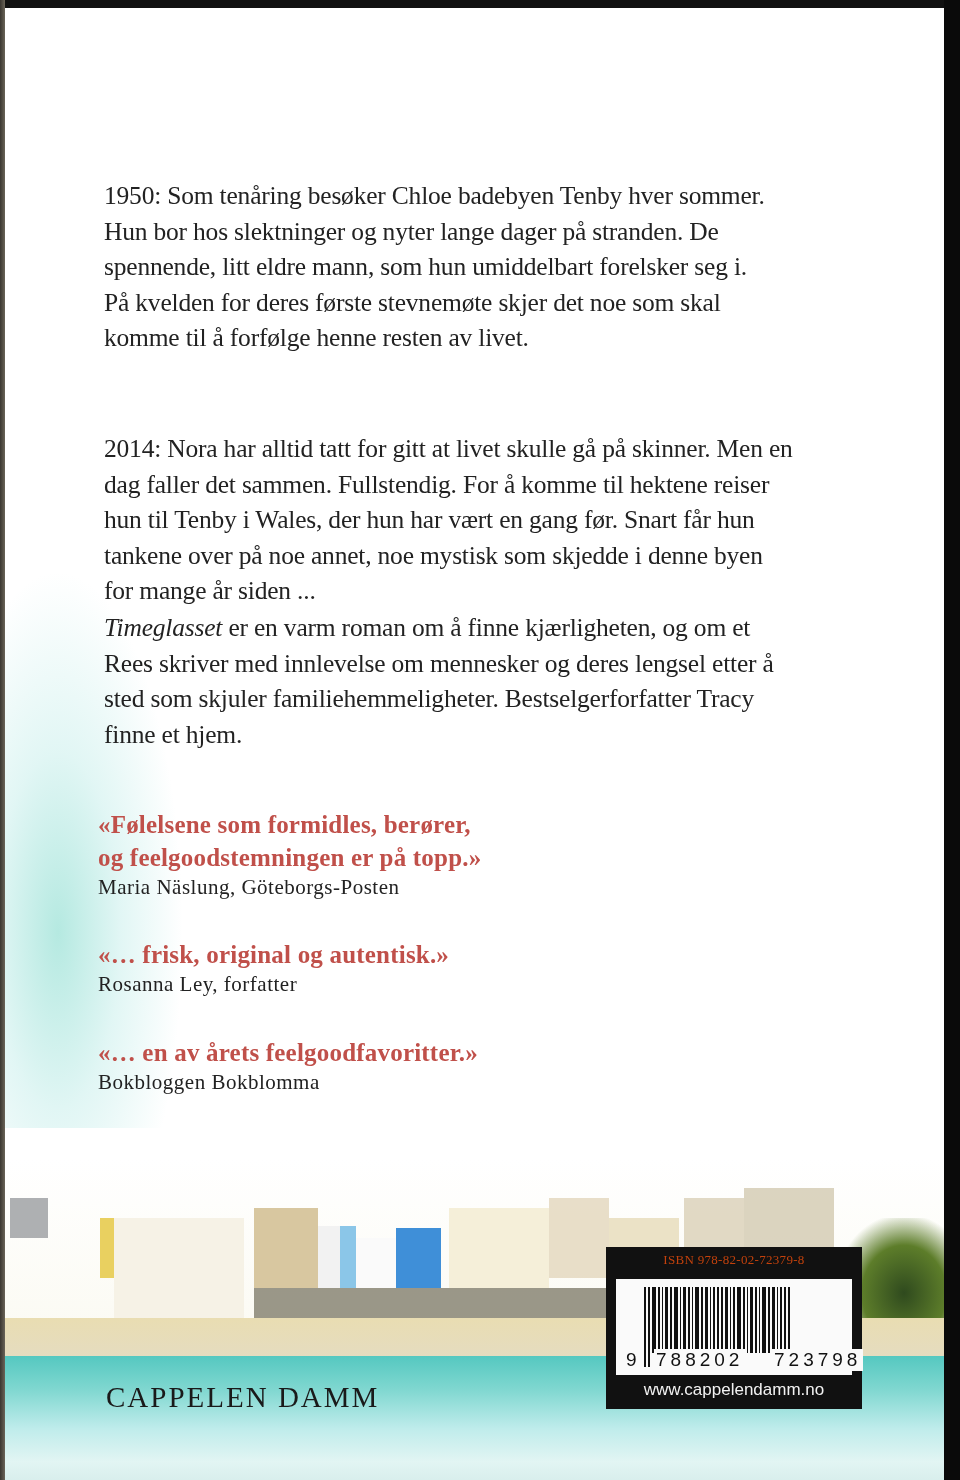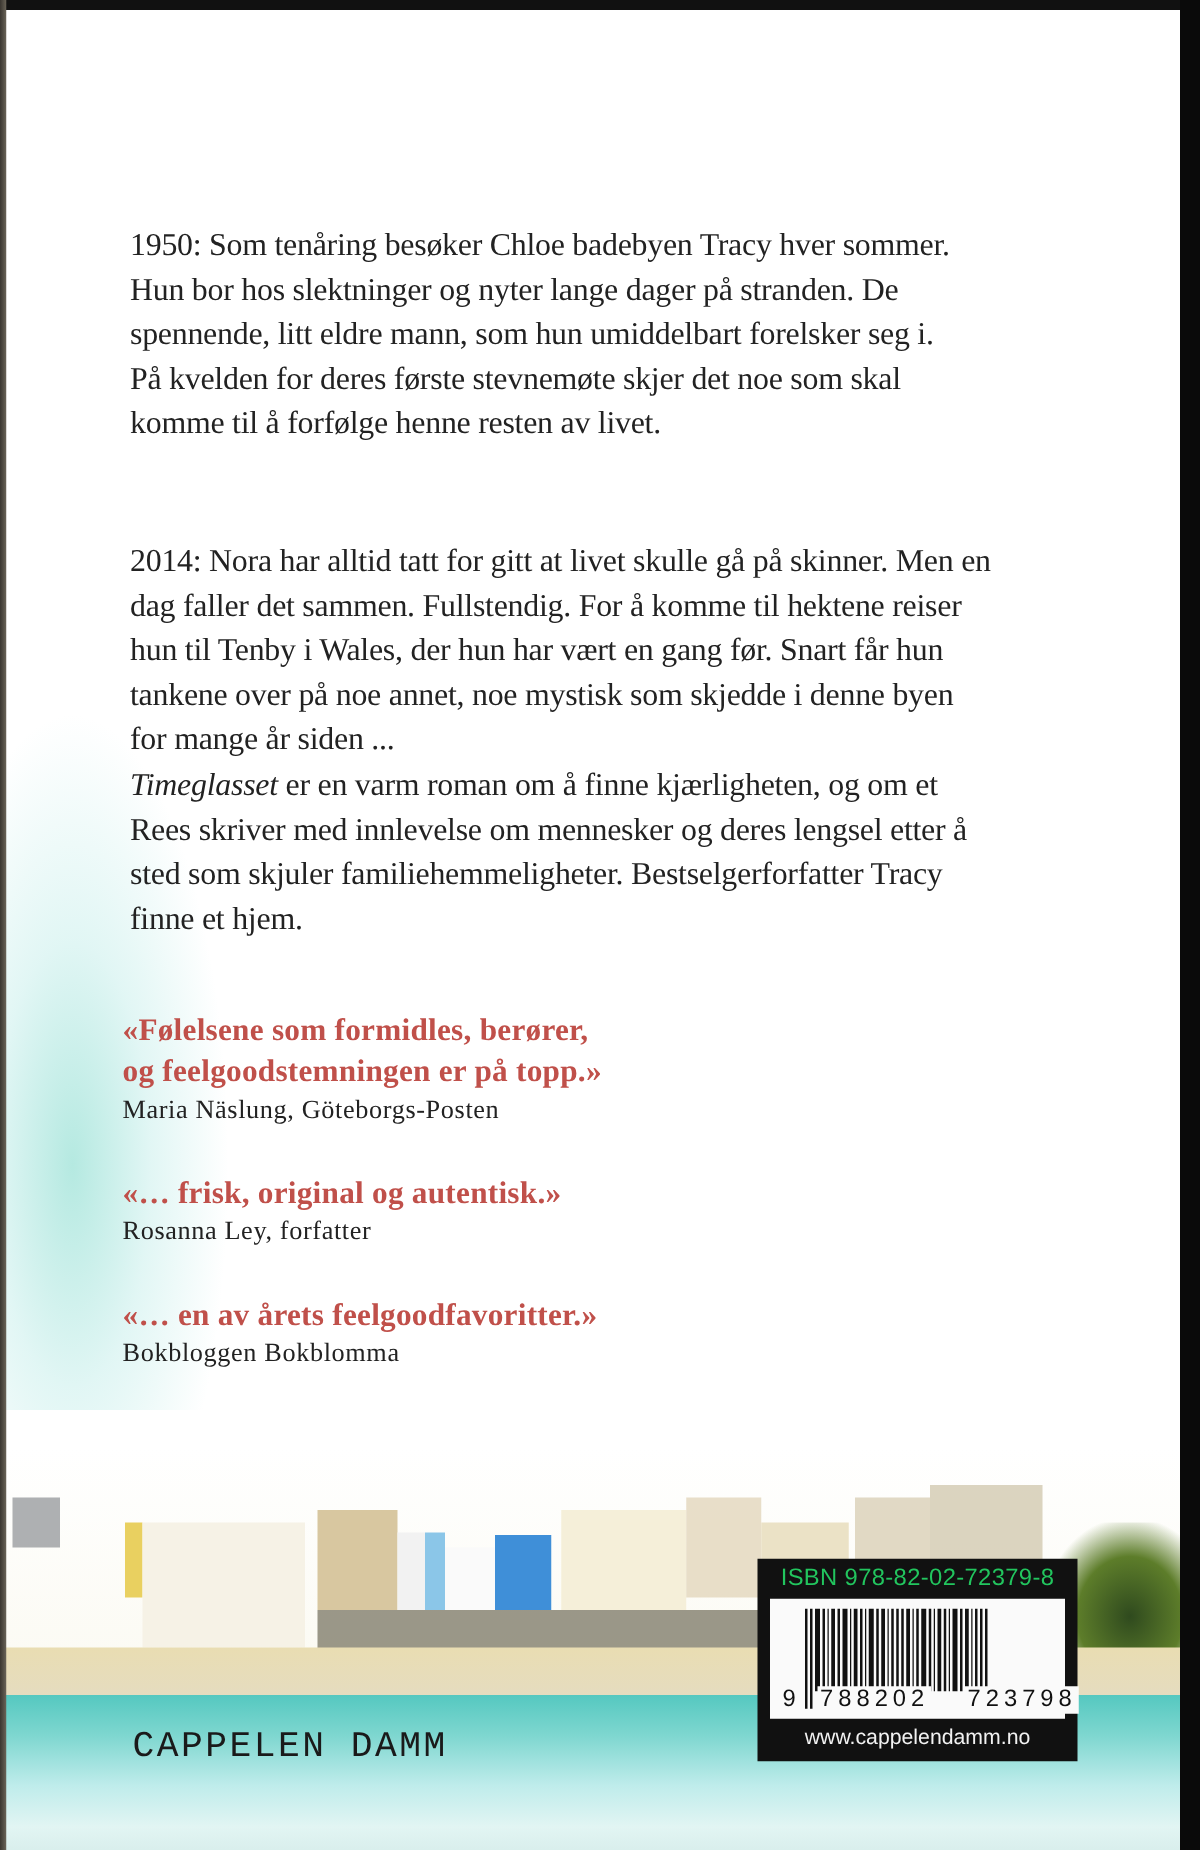--- a/index.html
+++ b/index.html
@@ -61,30 +61,30 @@
   .shore { position: absolute; left: 0; top: 160px; width: 100%; height: 40px;
     background: linear-gradient(#e9ddb2, #e5dcc0); }
   .sea { position: absolute; left: 0; top: 198px; width: 100%; height: 132px;
     background: linear-gradient(#55c8c0 0%, #7fd7d0 25%, #bfeceb 55%, #e2f5f3 80%, #d5ecea 100%); }
   .trees { position: absolute; right: 0; top: 60px; width: 110px; height: 150px;
     background: radial-gradient(ellipse at 60% 50%, #2f4a1e 0%, #5d7d2a 45%, rgba(120,150,60,0) 75%); }
 
   .logo {
     position: absolute; left: 102px; top: 1373px;
     font-size: 29px; letter-spacing: 2px; color: #1a1a1a;
-    font-family: Liberation Mono, monospace;
+    font-family: Liberation Serif, serif;
   }
 
   .isbn-box {
     position: absolute; left: 602px; top: 1239px; width: 256px; height: 162px;
     background: #111;
   }
   .isbn-label {
     position: absolute; left: 0; top: 5px; width: 100%; text-align: center;
-    color: #22c55e; font-family: Liberation Sans, sans-serif; font-size: 19px;
+    color: #c2410c; font-family: Liberation Serif, serif; font-size: 13px;
     letter-spacing: 0.3px;
   }
   .barcode-area {
     position: absolute; left: 10px; top: 32px; width: 236px; height: 96px;
     background: #fafafa;
   }
   .bars { position: absolute; left: 28px; top: 8px; width: 195px; height: 72px; display: flex; align-items: flex-start; }
   .bars span { display: block; background: #111; height: 66px; margin-right: 2px; }
   .bars span.g { height: 80px; }
   .digits {
@@ -100,21 +100,21 @@
   }
 </style>
 </head>
 <body>
 
 <div class="top-strip"></div>
 <div class="cover">
   <div class="wash"></div>
 
   <div class="text-block p1">
-    <p>1950: Som tenåring besøker Chloe badebyen Tracy hver sommer.</p>
+    <p>1950: Som tenåring besøker Chloe badebyen Tenby hver sommer.</p>
     <p>Hun bor hos slektninger og nyter lange dager på stranden. De</p>
     <p>spennende, litt eldre mann, som hun umiddelbart forelsker seg i.</p>
     <p>På kvelden for deres første stevnemøte skjer det noe som skal</p>
     <p>komme til å forfølge henne resten av livet.</p>
   </div>
 
   <div class="text-block p2">
     <p>2014: Nora har alltid tatt for gitt at livet skulle gå på skinner. Men en</p>
     <p>dag faller det sammen. Fullstendig. For å komme til hektene reiser</p>
     <p>hun til Tenby i Wales, der hun har vært en gang før. Snart får hun</p>

